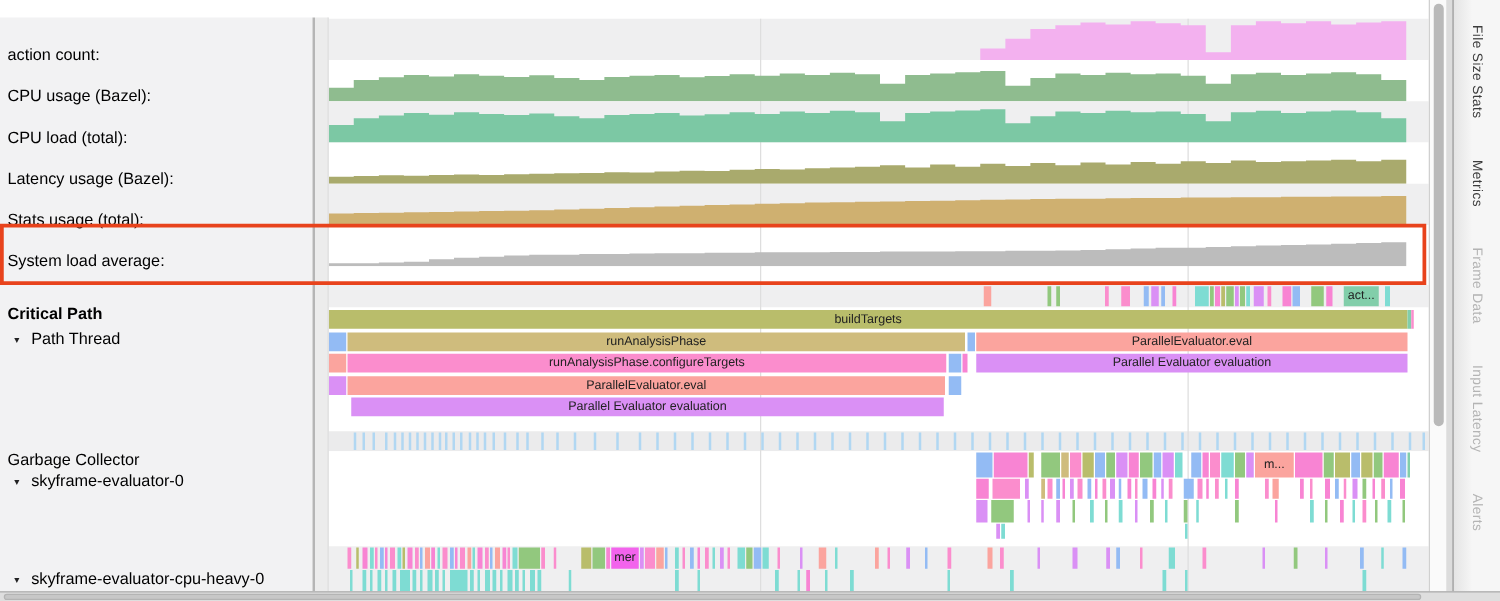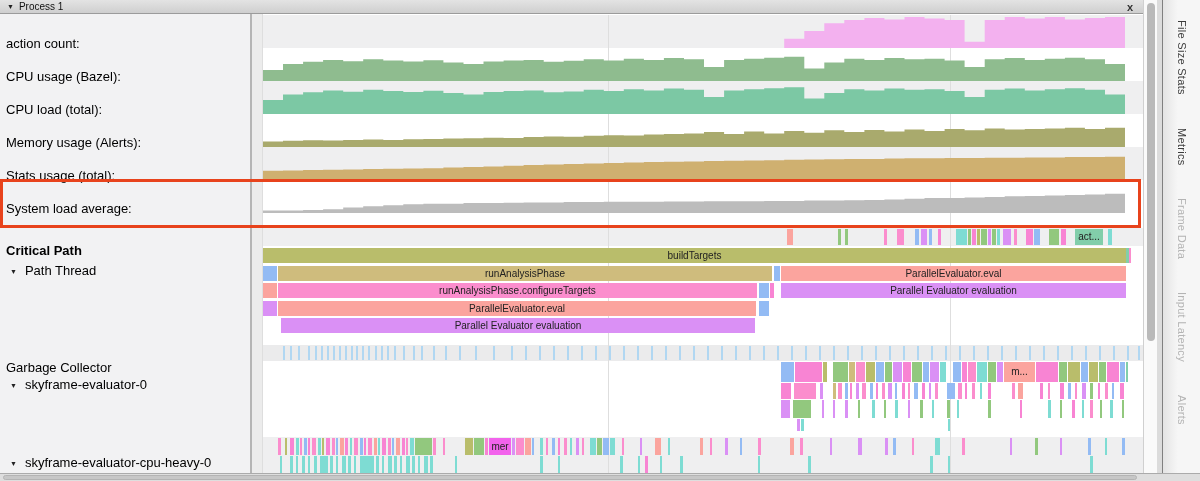--- a/index.html
+++ b/index.html
@@ -35,25 +35,20 @@
   .tab.on{color:#3c3c3c;}
   .tab.off{color:#b4b4b4;}
   .hscroll{position:absolute;left:0;top:473px;width:1200px;height:8px;background:#dedede;border-top:1px solid #ababab;z-index:50;}
   .hthumb{position:absolute;left:3px;top:1px;width:1134px;height:5px;background:#c7c7c7;border:1px solid #b4b4b4;border-radius:3px;}
 </style>
 </head>
 <body>
 
 <div class="app">
   <div class="main">
-    <div class="topbar">
-      <span class="tri">▼</span>
-      <span class="title">Process 1</span>
-      <span class="close">x</span>
-    </div>
     <div id="stage">
         <div class="band" style="left: 252px; width: 891px; top: 15px; height: 33px; background: rgb(239, 239, 240);"></div>
         <div class="band" style="left: 252px; width: 891px; top: 48px; height: 33px; background: rgb(255, 255, 255);"></div>
         <div class="band" style="left: 252px; width: 891px; top: 81px; height: 33px; background: rgb(239, 239, 240);"></div>
         <div class="band" style="left: 252px; width: 891px; top: 114px; height: 33px; background: rgb(255, 255, 255);"></div>
         <div class="band" style="left: 252px; width: 891px; top: 147px; height: 33px; background: rgb(239, 239, 240);"></div>
         <div class="band" style="left: 252px; width: 891px; top: 180px; height: 33px; background: rgb(255, 255, 255);"></div>
         <div class="band" style="left: 252px; width: 891px; top: 213px; height: 15px; background: rgb(255, 255, 255);"></div>
         <div class="band" style="left: 252px; width: 891px; top: 228px; height: 18px; background: rgb(239, 239, 240);"></div>
         <div class="band" style="left: 252px; width: 891px; top: 246px; height: 100px; background: rgb(255, 255, 255);"></div>
@@ -400,21 +395,21 @@
         <div class="slice" style="left: 758px; top: 456px; width: 2px; height: 17px; background: rgb(126, 220, 211); line-height: 17px;"></div>
         <div class="slice" style="left: 808px; top: 456px; width: 3px; height: 17px; background: rgb(126, 220, 211); line-height: 17px;"></div>
         <div class="slice" style="left: 930px; top: 456px; width: 3px; height: 17px; background: rgb(126, 220, 211); line-height: 17px;"></div>
         <div class="slice" style="left: 948px; top: 456px; width: 2px; height: 17px; background: rgb(126, 220, 211); line-height: 17px;"></div>
         <div class="slice" style="left: 1090px; top: 456px; width: 3px; height: 17px; background: rgb(126, 220, 211); line-height: 17px;"></div>
       </div>
     <div class="labelcol" id="labelcol">
         <div class="tracklabel" style="top: 22px; left: 6px;"><span>action count:</span></div>
         <div class="tracklabel" style="top: 55px; left: 6px; text-align: center;"><span>CPU usage (Bazel):</span></div>
         <div class="tracklabel" style="top: 88px; left: 6px;"><span>CPU load (total):</span></div>
-        <div class="tracklabel" style="top: 121px; left: 6px;"><span>Memory usage (Alerts):</span></div>
+        <div class="tracklabel" style="top: 121px; left: 6px;"><span>Latency usage (Bazel):</span></div>
         <div class="tracklabel" style="top: 154px; left: 6px;"><span>Stats usage (total):</span></div>
         <div class="tracklabel" style="top: 187px; left: 6px;"><span>System load average:</span></div>
         <div class="tracklabel" style="top: 229px; left: 6px; font-weight: bold;"><span>Critical Path</span></div>
         <div class="tracklabel" style="top: 249px; left: 10px;"><span class="arrow">▼</span><span>Path Thread</span></div>
         <div class="tracklabel" style="top: 346px; left: 6px;"><span>Garbage Collector</span></div>
         <div class="tracklabel" style="top: 363px; left: 10px;"><span class="arrow">▼</span><span>skyframe-evaluator-0</span></div>
         <div class="tracklabel" style="top: 441px; left: 10px;"><span class="arrow">▼</span><span>skyframe-evaluator-cpu-heavy-0</span></div>
       </div>
     <div class="coldivider"></div>
     <div class="gutter"></div>

